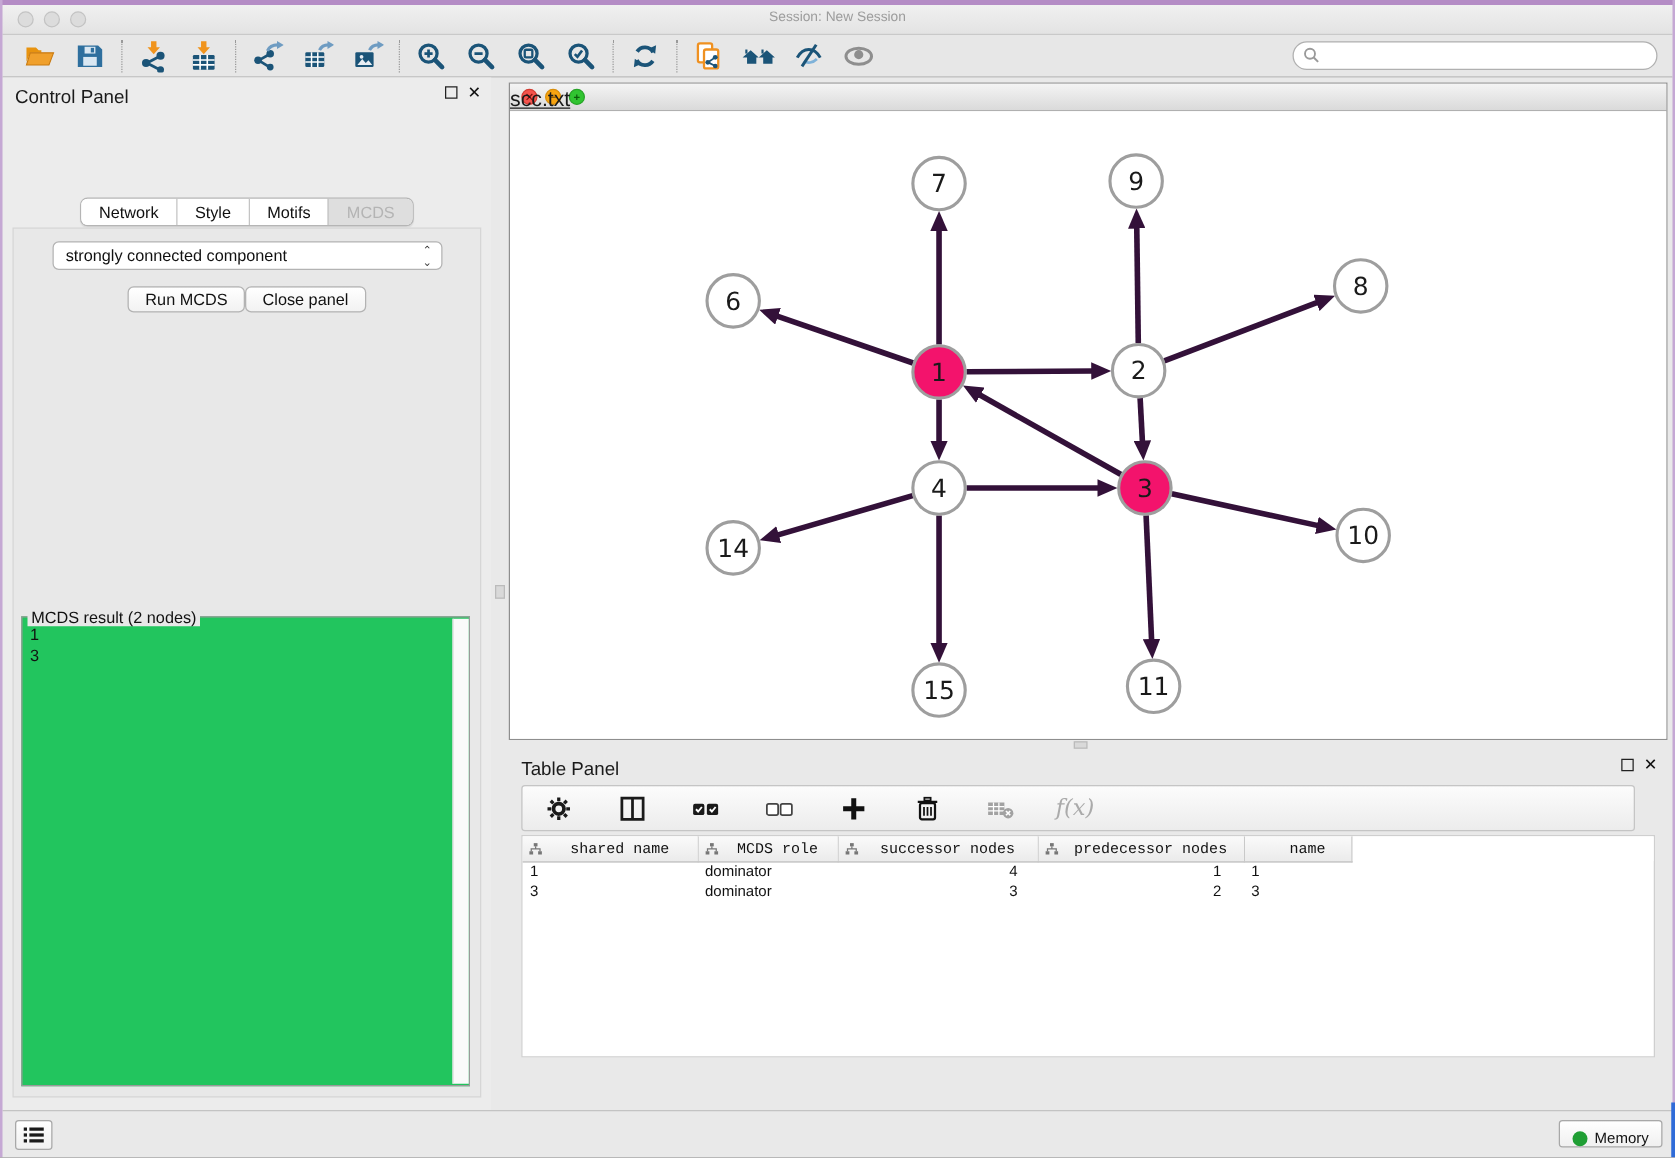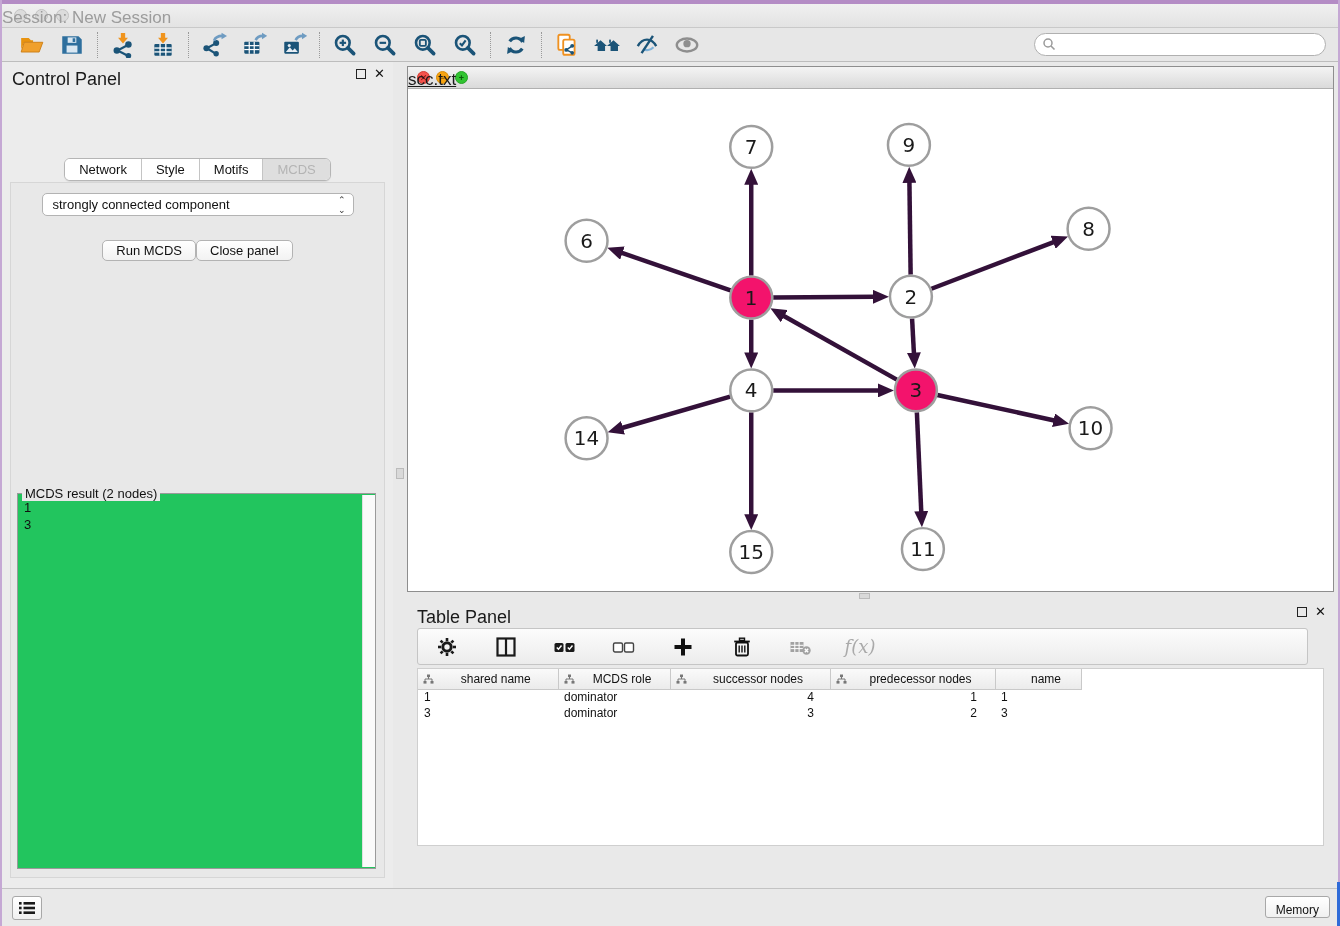--- a/index.html
+++ b/index.html
@@ -10,55 +10,55 @@
   .edge-top { position:absolute; left:0; top:0; width:100%; height:4px; background:#b48cc5; z-index:50;}
   .edge-left { position:absolute; left:0; top:0; width:2px; height:100%; background:#c5a8d4; z-index:50;}
   .edge-right { position:absolute; right:0; top:0; width:2px; height:100%; background:#c5a8d4; z-index:50;}
   .edge-blue { position:absolute; right:0; bottom:0; width:3px; height:44px; background:#2f6bd8; z-index:51;}
 
   
   .titlebar { position:absolute; left:2px; right:2px; top:4px; height:24px;
     background:linear-gradient(#f0f0f0,#e3e3e3); border-bottom:1px solid #c9c9c9; }
   .traffic { position:absolute; left:12px; top:5px; display:flex; gap:8px; }
   .traffic .dot { width:13px; height:13px; border-radius:50%; background:#dcdcdc; border:1px solid #c3c3c3; }
-  .win-title { position:absolute; left:0; right:0; top:4px; text-align:left; font-size:17px; color:#9c9c9c; }
+  .win-title { position:absolute; left:0; right:0; top:4px; text-align:center; font-size:11px; color:#9c9c9c; }
 
   
   .toolbar { position:absolute; left:2px; right:2px; top:28px; height:34px; background:#e7e7e7;
     border-bottom:1px solid #bdbdbd; display:flex; align-items:center; padding:0 10px; }
   .tb-btn { width:40px; height:30px; display:flex; align-items:center; justify-content:center; }
   .tb-sep { width:1px; height:26px; border-left:1px dotted #9a9a9a; margin:0 5px; }
   .search-wrap { position:absolute; right:12px; top:5px; width:292px; height:23px; }
   .search-wrap input { width:100%; height:100%; border:1px solid #b0b0b0; border-radius:12px;
     padding:0 8px 0 26px; font-size:13px; background:#fff; outline:none; color:#333;}
   .search-glyph { position:absolute; left:8px; top:4px; }
 
   
   .control-panel { position:absolute; left:2px; top:62px; width:391px; height:826px; background:#ececec; }
   .panel-head { position:absolute; left:0; right:0; top:0; height:28px; }
-  .panel-title { position:absolute; left:10px; top:7px; font-size:18px; color:#1a1a1a; }
+  .panel-title { position:absolute; left:10px; top:7px; font-size:15px; color:#1a1a1a; }
   .panel-icons { position:absolute; right:8px; top:7px; display:flex; gap:8px; align-items:center;}
   .float-ico { width:10px; height:10px; border:1.6px solid #222; }
   .close-ico { font-size:13px; font-weight:bold; color:#111; line-height:10px; }
 
   .seg-bar { position:absolute; left:0; right:0; display:flex; justify-content:center;text-align:right; }
   .cp-tabs { top:96px; }
   .seg-group { display:inline-flex; border:1px solid #b5b5b5; border-radius:6px; overflow:hidden; background:#fff;
     box-shadow:0 1px 1px rgba(0,0,0,.08); }
   .seg-tab { padding:3px 14px; font-size:13px; color:#111; background:#fff; border-left:1px solid #c4c4c4; cursor:default; }
   .seg-tab:first-child { border-left:none; }
   .seg-tab.selected { background:#dedede; color:#b4b4b4; }
 
   .cp-body { position:absolute; left:8px; right:8px; top:120px; bottom:10px; background:#e8e8e8;
     border:1px solid #d6d6d6; }
   .opt-label { margin-top:17px; text-align:center; font-size:13px; color:#111; }
   .criterion { position:relative; margin:10px auto 0; width:312px; height:23px; background:#fff;
     border:1px solid #b3b3b3; border-radius:5px; font-size:13px; color:#111; line-height:21px; padding-left:10px; }
   .criterion .stepper { position:absolute; right:7px; top:1px; font-size:9px; line-height:10px; color:#333; text-align:center;}
-  .btn-row { display:flex; justify-content:center; gap:0; margin-top:24px; }
+  .btn-row { display:flex; justify-content:center; gap:0; margin-top:13px; }
   .mac-btn { padding:2px 13px; font-size:13px; color:#111; background:linear-gradient(#ffffff,#f2f2f2);
     border:1px solid #b3b3b3; border-radius:5px; }
 
   .result-box { position:absolute; left:6px; right:8px; top:310px; bottom:8px;
     border:1px solid #9a9a9a; background:#22c55e; }
   .result-legend { position:absolute; top:-8px; left:4px; background:#e8e8e8; padding:0 3px; font-size:13px; color:#111;}
   .result-text { position:absolute; left:0; top:2px; right:14px; bottom:0; font-family:"Liberation Sans","DejaVu Sans",sans-serif;
     font-size:13px; line-height:17px; padding:3px 6px; white-space:pre; color:#111; }
   .result-scroll { position:absolute; right:0; top:1px; bottom:1px; width:13px; background:#fafafa; border-left:1px solid #e0e0e0;}
 
@@ -87,36 +87,36 @@
   .tp-toolbar { position:absolute; left:10px; right:26px; top:28px; height:37px;
     background:linear-gradient(#fcfcfc,#ececec); border:1px solid #c5c5c5; border-radius:3px;
     display:flex; align-items:center; gap:33px; padding-left:16px; }
   .tp-ico { width:26px; height:24px; display:flex; align-items:center; justify-content:center; }
   .fx { font-family:"DejaVu Serif","Liberation Serif",serif; font-style:italic; font-size:18px; color:#aaa; }
 
   .table-wrap { position:absolute; left:10px; right:10px; top:68px; height:178px; background:#fff;
     border:1px solid #cfcfcf; overflow:hidden; }
   table.node-table { border-collapse:collapse; font-size:12px; color:#111; table-layout:fixed; width:100%;}
   .node-table th { height:20px; background:linear-gradient(#fafafa,#ebebeb); border-right:1px solid #c9c9c9;
-    border-bottom:1px solid #c9c9c9; font-weight:normal; font-size:12px; position:relative; padding:0 4px 0 20px; }
+    border-bottom:1px solid #c9c9c9; font-weight:normal; font-size:12px; position:relative; padding:0 4px 0 20px;font-family:Liberation Mono, monospace; }
   .node-table th .hdr-ico { position:absolute; left:5px; top:5px; }
   .node-table td { height:16px; padding:0 6px; white-space:nowrap; overflow:hidden; }
   .node-table td.num { text-align:right; padding-right:16px; }
   .node-table td.num2 { text-align:right; padding-right:18px; }
   .node-table th.filler { border-right:none; background:#fff; border-bottom:none; }
 
   .tp-tabs { bottom:8px; }
 
   
   .statusbar { position:absolute; left:2px; right:2px; bottom:0; height:38px; background:#e9e9e9;
     border-top:1px solid #c3c3c3; }
   .console-btn { position:absolute; left:10px; top:7px; width:30px; height:24px; background:linear-gradient(#fff,#f0f0f0);
     border:1px solid #a8a8a8; border-radius:3px; display:flex; align-items:center; justify-content:center; }
   .memory-btn { position:absolute; right:8px; top:7px; height:22px; background:linear-gradient(#fff,#f0f0f0);
-    border:1px solid #a8a8a8; border-radius:3px; display:flex; align-items:flex-start; gap:6px; padding:0 10px; font-size:12px; color:#111;flex-direction:column;}
+    border:1px solid #a8a8a8; border-radius:3px; display:flex; align-items:flex-end; gap:6px; padding:0 10px; font-size:12px; color:#111;}
   .mem-dot { width:12px; height:12px; border-radius:50%; background:#1f9e34; }
 </style>
 </head>
 <body>
 
 <div class="frame">
   <div class="edge-top"></div>
   <div class="edge-left"></div>
   <div class="edge-right"></div>
   <div class="edge-blue"></div>

